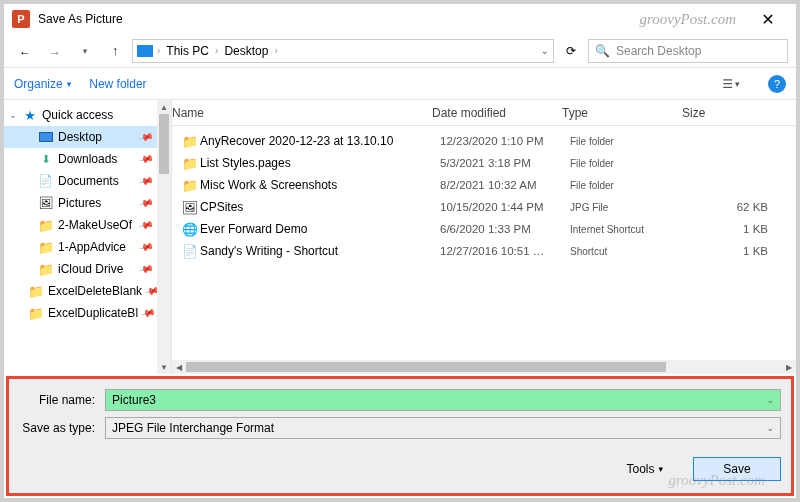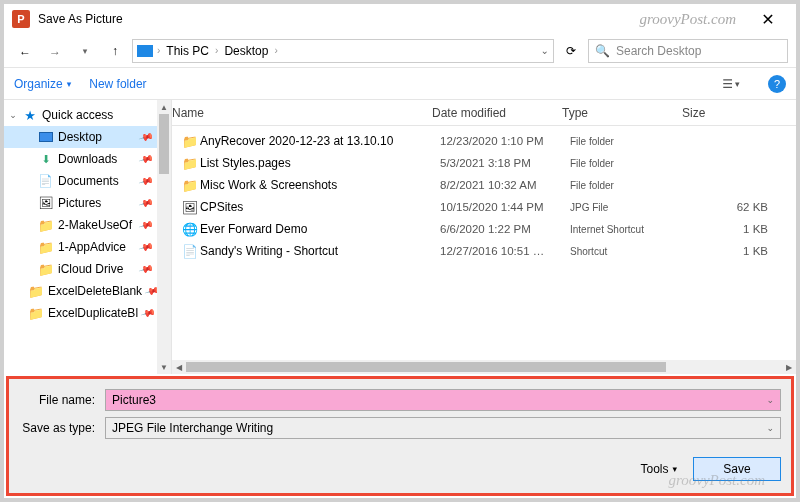--- a/index.html
+++ b/index.html
@@ -74,24 +74,24 @@
 .frow .fsize { flex: 1; color: #555; font-size: 11.5px; text-align: right; padding-right: 20px; }
 .hsb { height: 14px; background: #f0f0f0; display: flex; align-items: center; }
 .hsb .sarrow { width: 14px; height: 14px; display: flex; align-items: center; justify-content: center; font-size: 8px; color: #666; cursor: pointer; }
 .hsb .strack { flex: 1; position: relative; height: 10px; }
 .hsb .sthumb { position: absolute; top: 0; bottom: 0; left: 0; width: 480px; background: #c0c0c0; }
 
 
 .bottompanel { background: #eee; padding: 10px 10px 12px 10px; position: relative; border: 3px solid #ed4733; margin: 2px; }
 .fieldrow { display: flex; align-items: center; margin-bottom: 6px; }
 .fieldrow .flabel { width: 86px; text-align: right; padding-right: 10px; }
-.fieldrow .fcombo, .fieldrow .ftext { flex: 1; height: 22px; border: 1px solid #aaa; background: #f9a8d4; padding: 0 6px; display: flex; align-items: center; position: relative; }
+.fieldrow .fcombo, .fieldrow .ftext { flex: 1; height: 22px; border: 1px solid #aaa; background: #86efac; padding: 0 6px; display: flex; align-items: center; position: relative; }
 .fieldrow .fcombo.gray { background: #eee; }
 .fieldrow .caret { position: absolute; right: 6px; font-size: 9px; color: #666; }
-.actionrow { display: flex; justify-content: flex-end; align-items: center; gap: 10px; margin-top: 18px; }
+.actionrow { display: flex; justify-content: flex-end; align-items: center; gap: 24px; margin-top: 18px; }
 .actionrow .tools { padding: 0 6px; cursor: pointer; display: flex; align-items: center; gap: 4px; }
 .actionrow .abtn { width: 88px; height: 24px; border: 1px solid #aaa; background: #e6e6e6; display: flex; align-items: center; justify-content: center; cursor: pointer; }
 .actionrow .abtn.default { border-color: #1e88e5; background: #daeafe; }
 .watermark2 { position: absolute; right: 26px; bottom: 4px; font-size: 15px; color: rgba(130,130,130,0.4); font-family: Georgia, serif; font-style: italic; pointer-events: none; }
 </style>
 </head>
 <body>
 
 <div class="frame">
 <div class="dialog">
@@ -251,21 +251,21 @@
             <div class="frow">
               <span class="ficon">🖼</span>
               <span class="fname">CPSites</span>
               <span class="fdate">10/15/2020 1:44 PM</span>
               <span class="ftype">JPG File</span>
               <span class="fsize">62 KB</span>
             </div>
             <div class="frow">
               <span class="ficon">🌐</span>
               <span class="fname">Ever Forward Demo</span>
-              <span class="fdate">6/6/2020 1:22 PM</span>
+              <span class="fdate">6/6/2020 1:33 PM</span>
               <span class="ftype">Internet Shortcut</span>
               <span class="fsize">1 KB</span>
             </div>
             <div class="frow">
               <span class="ficon">📄</span>
               <span class="fname">Sandy's Writing - Shortcut</span>
               <span class="fdate">12/27/2016 10:51 …</span>
               <span class="ftype">Shortcut</span>
               <span class="fsize">1 KB</span>
             </div>
@@ -285,21 +285,21 @@
     <div class="fieldrow">
       <div class="flabel">File name:</div>
       <div class="ftext">
         <span>Picture3</span>
         <span class="caret">⌄</span>
       </div>
     </div>
     <div class="fieldrow">
       <div class="flabel">Save as type:</div>
       <div class="fcombo gray">
-        <span>JPEG File Interchange Writing</span>
+        <span>JPEG File Interchange Format</span>
         <span class="caret">⌄</span>
       </div>
     </div>
     <div class="actionrow">
       <div class="tools">
         <span>Tools</span>
         <span style="font-size:9px;">▾</span>
       </div>
       <div class="abtn default">Save</div>
     </div>

